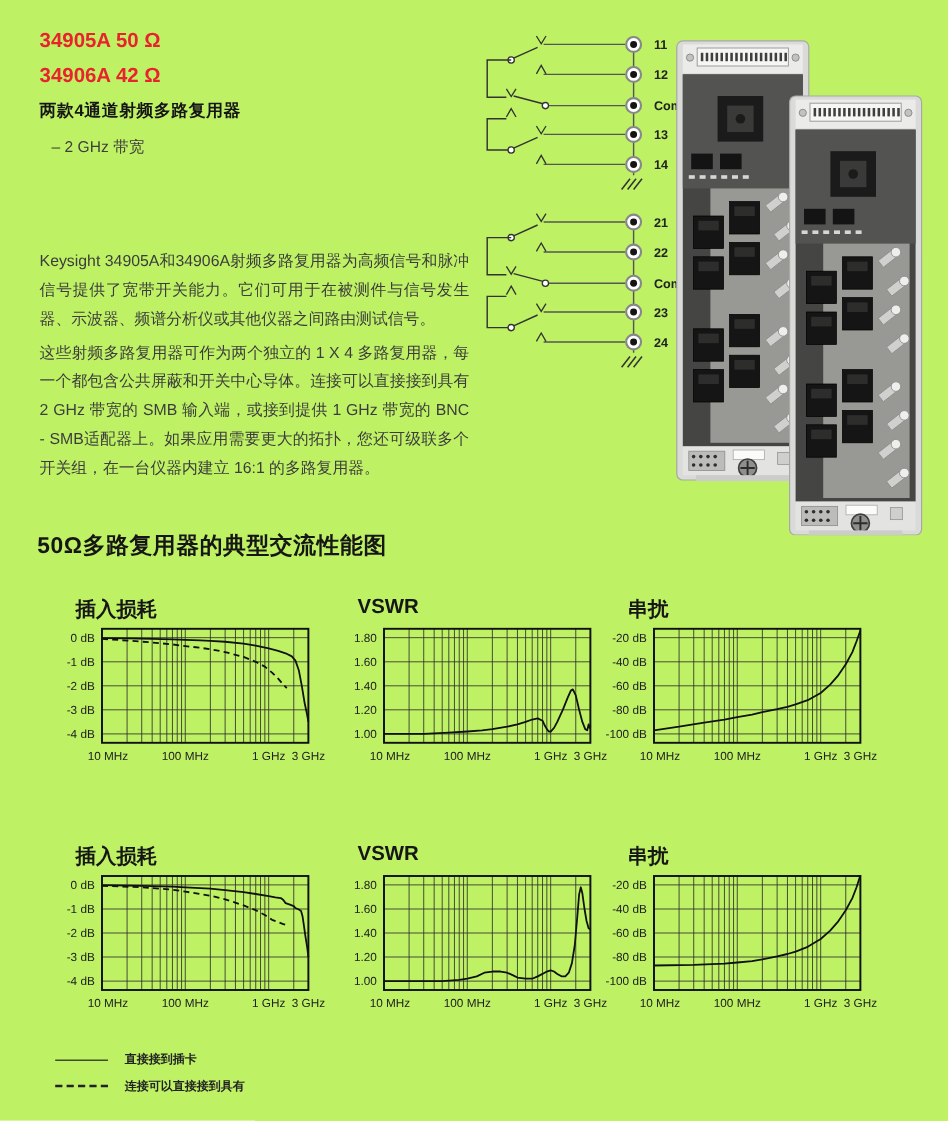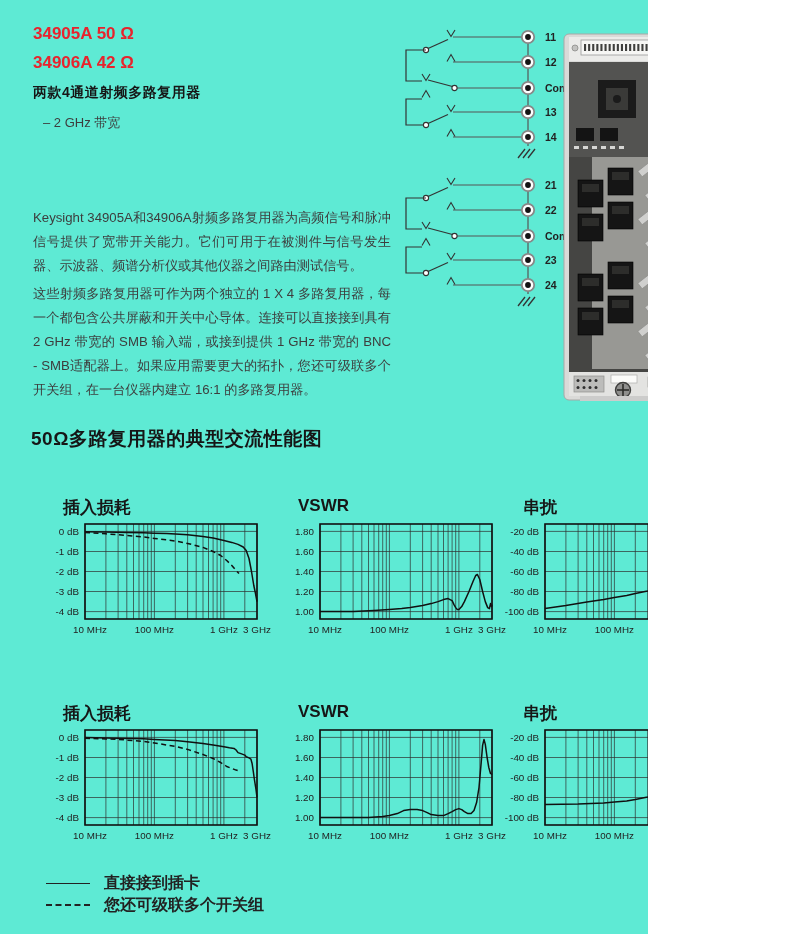--- a/index.html
+++ b/index.html
@@ -1,37 +1,37 @@
 <!DOCTYPE html>
 <html><head>
 <meta charset="utf-8">
 <style>
   html,body{margin:0;padding:0;background:#fff;}
-  #page{position:relative;width:648px;height:934px;background:#5eead4;
+  #page{position:relative;width:790px;height:934px;background:#bef264;
         font-family:"Liberation Sans","DejaVu Sans",sans-serif;overflow:hidden;}
   .model-line{position:absolute;left:33px;font-size:17px;font-weight:bold;color:#e8232d;}
   #model1{top:24px;} #model2{top:53px;}
   .doc-title{position:absolute;left:33px;top:84px;font-size:14px;font-weight:bold;color:#161616;letter-spacing:.5px;}
   .bullet{position:absolute;left:43px;font-size:13px;color:#3d3d3d;}
   #bullet1{top:114px;} #bullet2{top:136px;}
   .para{position:absolute;left:33px;width:358px;font-size:13.2px;line-height:24px;color:#3d3d3d;text-align:justify;margin-top:33px;}
   #para1{top:173px;} #para2{top:249px;}
-  .section-title{position:absolute;left:31px;top:426px;font-size:19px;font-weight:bold;color:#161616;letter-spacing:.5px;}
+  .section-title{position:absolute;left:31px;top:442px;font-size:19px;font-weight:bold;color:#161616;letter-spacing:.5px;}
   .chart{position:absolute;width:274px;height:152px;}
   .chart .ctitle{position:absolute;left:44px;top:0;font-size:17px;font-weight:bold;color:#161616;}
   .chart svg{position:absolute;left:0;top:22px;}
   #chart0{left:19px;top:496px;} #chart1{left:254px;top:496px;} #chart2{left:479px;top:496px;}
   #chart3{left:19px;top:702px;} #chart4{left:254px;top:702px;} #chart5{left:479px;top:702px;}
   #schematic{position:absolute;left:398px;top:24px;}
   #photo{position:absolute;left:562px;top:26px;}
   #legend{position:absolute;left:46px;top:872px;}
   .legend-row{display:flex;align-items:center;height:22px;}
   .sample{width:44px;height:0;border-top:1.7px solid #222;}
   .sample.dashed{border-top:2px dashed #222;}
-  .legend-label{margin-left:14px;font-size:16px;font-weight:bold;color:#222;}
+  .legend-label{margin-left:14px;font-size:10px;font-weight:bold;color:#222;}
   svg text{font-family:"Liberation Sans","DejaVu Sans",sans-serif;}
 </style>
 </head>
 <body>
 
 <div id="page">
 
   <div id="model1" class="model-line">34905A 50 Ω</div>
   <div id="model2" class="model-line">34906A 42 Ω</div>
   <div class="doc-title">两款4通道射频多路复用器</div>
@@ -584,17 +584,17 @@
       </svg>
     </div>
 
   <div id="legend">
     <div class="legend-row">
       <span class="sample"></span>
       <span class="legend-label">直接接到插卡</span>
     </div>
     <div class="legend-row">
       <span class="sample dashed"></span>
-      <span class="legend-label">您还可级联多个开关组</span>
+      <span class="legend-label">连接可以直接接到具有</span>
     </div>
   </div>
 
 </div>
 
 </body></html>

